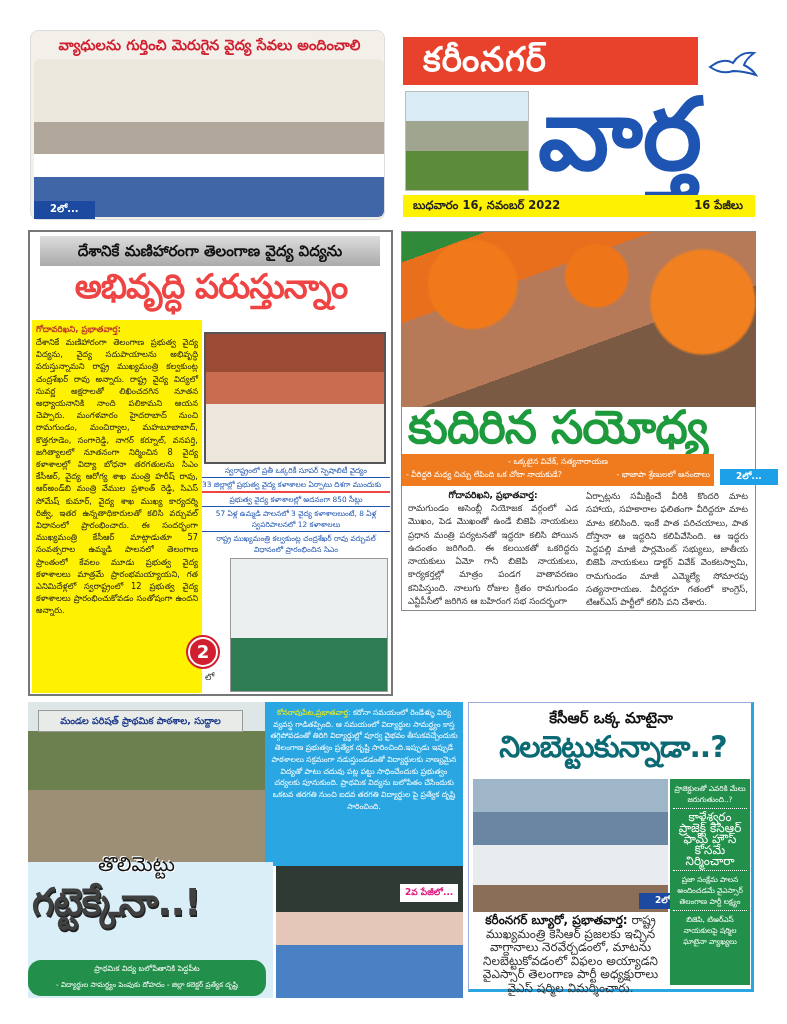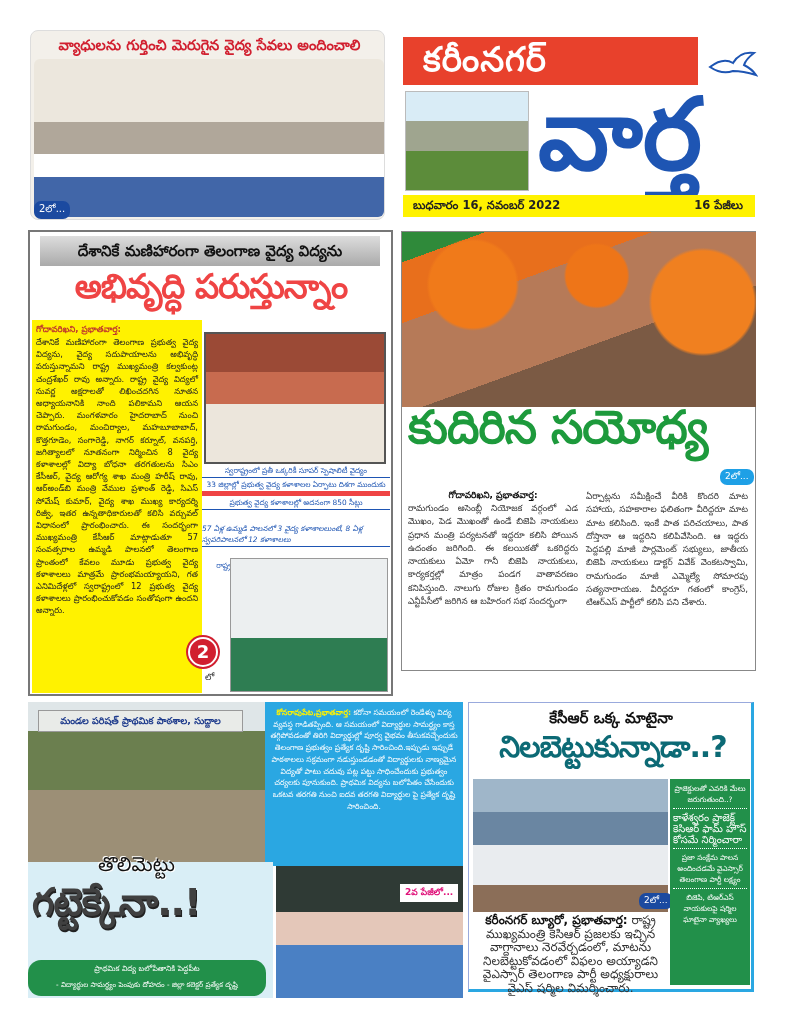--- a/index.html
+++ b/index.html
@@ -12,21 +12,21 @@
       linear-gradient(160deg, #2f8a3a 0 10%, #e86f1c 10% 30%, #b67a58 30% 60%, #7b5a44 60% 100%); }
   .photo-school { background: linear-gradient(180deg, #dfe6e8 0 18%, #6b7f4f 18% 55%, #9c8f76 55% 100%); }
   .photo-class { background: linear-gradient(180deg, #2f3a35 0 35%, #e4c7b9 35% 60%, #4a80c4 60% 100%); }
   .photo-kcr { background: linear-gradient(180deg, #9b4a36 0 30%, #c86b4f 30% 55%, #ece6dc 55% 100%); }
   .photo-event { background: linear-gradient(180deg, #eceff0 0 60%, #2e7d52 60% 100%); }
   .photo-rally { background: linear-gradient(180deg, #9fb6c9 0 25%, #6a86a2 25% 50%, #e9ecef 50% 80%, #8b6e58 80% 100%); }
   .photo-dam { background: linear-gradient(180deg, #d9ecf6 0 30%, #9fa58f 30% 60%, #5c8c3a 60% 100%); }
   .photo-hospital { background: linear-gradient(180deg, #ece7dd 0 40%, #b0a79a 40% 60%, #ffffff 60% 75%, #4166a8 75% 100%); }
   .te { font-family: "DejaVu Sans", sans-serif; }
   .body-text { font-size: 8.6px; line-height: 12.8px; text-align: justify; }
-  .badge2 { background: #1b4aa0; color: #fff; font-size: 10px; font-weight: normal; padding: 2px 5px; border-radius: 7px; }
+  .badge2 { background: #1b4aa0; color: #fff; font-size: 10px; font-weight: bold; padding: 2px 16px; }
 </style>
 </head>
 <body>
 
 <div class="abs" style="left:30px;top:30px;width:355px;height:190px;background:#f3f0ea;border-radius:8px;border:1px solid #ddd;">
   <div class="abs te" style="left:6px;top:6px;width:345px;font-size:14.5px;font-weight:bold;color:#d11f2f;text-align:center;white-space:nowrap;">వ్యాధులను గుర్తించి మెరుగైన వైద్య సేవలు అందించాలి</div>
   <div class="abs photo-hospital" style="left:3px;top:28px;width:350px;height:158px;border-radius:6px;"></div>
   <div class="abs badge2" style="left:3px;top:170px;">2లో...</div>
 </div>
 
@@ -49,49 +49,56 @@
 <div class="abs" style="left:28px;top:230px;width:365px;height:466px;border:2px solid #777;background:#fff;">
   <div class="abs te" style="left:10px;top:4px;width:340px;height:30px;background:linear-gradient(#ddd,#aaa);font-size:15px;font-weight:bold;color:#111;text-align:center;line-height:30px;white-space:nowrap;">దేశానికే మణిహారంగా తెలంగాణ వైద్య విద్యను</div>
   <div class="abs te" style="left:6px;top:34px;width:350px;font-size:34px;font-weight:bold;color:#ef4444;text-align:center;white-space:nowrap;letter-spacing:-1px;">అభివృద్ధి పరుస్తున్నాం</div>
   <div class="abs" style="left:2px;top:88px;width:170px;height:373px;background:#fff200;padding:4px;">
     <div class="te" style="font-size:8.6px;font-weight:bold;color:#c0392b;">గోదావరిఖని, ప్రభాతవార్త:</div>
     <div class="te body-text" style="color:#222;font-size:8.3px;line-height:12.2px;">దేశానికే మణిహారంగా తెలంగాణ ప్రభుత్వ వైద్య విద్యను, వైద్య సదుపాయాలను అభివృద్ధి పరుస్తున్నామని రాష్ట్ర ముఖ్యమంత్రి కల్వకుంట్ల చంద్రశేఖర్ రావు అన్నారు. రాష్ట్ర వైద్య విద్యలో సువర్ణ అక్షరాలతో లిఖించదగిన నూతన అధ్యాయనానికి నాంది పలికామని ఆయన చెప్పారు. మంగళవారం హైదరాబాద్ నుంచి రామగుండం, మంచిర్యాల, మహబూబాబాద్, కొత్తగూడెం, సంగారెడ్డి, నాగర్ కర్నూల్, వనపర్తి, జగిత్యాలలో నూతనంగా నిర్మించిన 8 వైద్య కళాశాలల్లో విద్యా బోధనా తరగతులను సిఎం కేసీఆర్, వైద్య ఆరోగ్య శాఖ మంత్రి హరీష్ రావు, ఆర్‌అండ్‌బి మంత్రి వేముల ప్రశాంత్ రెడ్డి, సిఎస్ సోమేష్ కుమార్, వైద్య శాఖ ముఖ్య కార్యదర్శి రిజ్వీ, ఇతర ఉన్నతాధికారులతో కలిసి వర్చువల్ విధానంలో ప్రారంభించారు. ఈ సందర్భంగా ముఖ్యమంత్రి కేసీఆర్ మాట్లాడుతూ 57 సంవత్సరాల ఉమ్మడి పాలనలో తెలంగాణ ప్రాంతంలో కేవలం మూడు ప్రభుత్వ వైద్య కళాశాలలు మాత్రమే ప్రారంభమయ్యాయని, గత ఎనిమిదేళ్లలో స్వరాష్ట్రంలో 12 ప్రభుత్వ వైద్య కళాశాలలు ప్రారంభించుకోవడం సంతోషంగా ఉందని అన్నారు.</div>
   </div>
   <div class="abs photo-kcr" style="left:174px;top:100px;width:182px;height:132px;border:2px solid #555;"></div>
   <div class="abs" style="left:172px;top:232px;width:188px;">
     <div class="te" style="font-size:7.4px;color:#1e55b3;text-align:center;border-bottom:1px solid #1e55b3;margin:2px 0;">స్వరాష్ట్రంలో ప్రతీ ఒక్కరికీ సూపర్ స్పెషాలిటీ వైద్యం</div>
-    <div class="te" style="font-size:7.4px;color:#1e55b3;text-align:center;border-bottom:5px solid #ef4444;margin:2px 0;white-space:nowrap;">33 జిల్లాల్లో ప్రభుత్వ వైద్య కళాశాలల ఏర్పాటు దిశగా ముందుకు</div>
+    <div class="te" style="font-size:7.4px;color:#1e55b3;border-bottom:2px solid #ef4444;margin:2px 0;white-space:nowrap;">33 జిల్లాల్లో ప్రభుత్వ వైద్య కళాశాలల ఏర్పాటు దిశగా ముందుకు</div>
     <div class="te" style="font-size:7.4px;color:#1e55b3;text-align:center;border-bottom:1px solid #1e55b3;margin:2px 0;">ప్రభుత్వ వైద్య కళాశాలల్లో అదనంగా 850 సీట్లు</div>
-    <div class="te" style="font-size:7.4px;color:#1e55b3;text-align:left;border-bottom:1px solid #1e55b3;margin:14px 0;font-style:italic;">57 ఏళ్ల ఉమ్మడి పాలనలో 3 వైద్య కళాశాలలుంటే, 8 ఏళ్ల స్వపరిపాలనలో 12 కళాశాలలు</div>
+    <div class="te" style="font-size:7.4px;color:#1e55b3;text-align:center;border-bottom:1px solid #1e55b3;margin:2px 0;">57 ఏళ్ల ఉమ్మడి పాలనలో 3 వైద్య కళాశాలలుంటే, 8 ఏళ్ల స్వపరిపాలనలో 12 కళాశాలలు</div>
     <div class="te" style="font-size:7.4px;color:#1e55b3;text-align:center;margin:2px 0;">రాష్ట్ర ముఖ్యమంత్రి కల్వకుంట్ల చంద్రశేఖర్ రావు వర్చువల్ విధానంలో ప్రారంభించిన సిఎం</div>
   </div>
   <div class="abs photo-event" style="left:200px;top:326px;width:158px;height:134px;border:1px solid #999;"></div>
   <div class="abs" style="left:158px;top:405px;width:30px;height:30px;background:#d11f2f;border-radius:50%;border:2px solid #fff;box-shadow:0 0 0 2px #d11f2f;color:#fff;font-weight:bold;font-size:18px;text-align:center;line-height:26px;">
     <span>2</span>
   </div>
   <span class="abs te" style="left:175px;top:440px;font-size:9px;color:#333;">లో</span>
 </div>
 
-<div class="abs" style="left:401px;top:231px;width:355px;height:440px;border:1px solid #888;background:#fff;">
+<div class="abs" style="left:401px;top:231px;width:355px;height:380px;border:1px solid #888;background:#fff;">
   <div class="abs photo-bjp" style="left:0;top:0;width:354px;height:175px;"></div>
   <div class="abs te" style="left:6px;top:168px;font-size:46px;font-weight:bold;color:#1d9a3c;white-space:nowrap;letter-spacing:-1px;">కుదిరిన సయోధ్య</div>
+  <div class="abs" style="left:0;top:222px;width:312px;height:32px;background:#f07b1f;">
+    <div class="te" style="font-size:7.8px;color:#fff;text-align:center;margin-top:3px;">- ఒక్కటైన వివేక్, సత్యనారాయణ</div>
+    <div class="te" style="font-size:7.8px;color:#fff;display:flex;justify-content:space-between;padding:2px 4px;">
+      <span>- వీరిద్దరి మధ్య చిచ్చు లేపింది ఒక చోటా నాయకుడే?</span>
+      <span>- భాజాపా శ్రేణులలో ఆనందాలు</span>
+    </div>
+  </div>
   <div class="abs badge2" style="left:318px;top:237px;background:#1ea0e6;font-size:9px;">2లో...</div>
   <div class="abs" style="left:6px;top:258px;width:170px;">
     <div class="te" style="font-size:9px;font-weight:bold;text-align:center;color:#111;">గోదావరిఖని, ప్రభాతవార్త:</div>
     <div class="te body-text" style="color:#333;font-size:8.8px;line-height:13.3px;">రామగుండం అసెంబ్లీ నియోజక వర్గంలో ఎడ మొఖం, పెడ మొఖంతో ఉండే బిజెపి నాయకులు ప్రధాన మంత్రి పర్యటనతో ఇద్దరూ కలిసి పోయిన ఉదంతం జరిగింది. ఈ కలయికతో ఒకరిద్దరు నాయకులు ఏమో గానీ బిజెపి నాయకులు, కార్యకర్తల్లో మాత్రం పండగ వాతావరణం కనిపిస్తుంది. నాలుగు రోజుల క్రితం రామగుండం ఎన్టీపీసీలో జరిగిన ఆ బహిరంగ సభ సందర్భంగా</div>
   </div>
   <div class="abs te body-text" style="left:184px;top:258px;width:162px;color:#333;font-size:8.8px;line-height:13.3px;">ఏర్పాట్లను సమీక్షించే వీరికి కొందరి మాట సహాయ, సహకారాల ఫలితంగా వీరిద్దరూ మాట మాట కలిసింది. ఇంకే పాత పరిచయాలు, పాత దోస్తానా ఆ ఇద్దరిని కలిపివేసింది. ఆ ఇద్దరు పెద్దపల్లి మాజీ పార్లమెంట్ సభ్యులు, జాతీయ బిజెపి నాయకులు డాక్టర్ వివేక్ వెంకటస్వామి, రామగుండం మాజీ ఎమ్మెల్యే సోమారపు సత్యనారాయణ. వీరిద్దరూ గతంలో కాంగ్రెస్, టిఆర్ఎస్ పార్టీలో కలిసి పని చేశారు.</div>
 </div>
 
 <div class="abs" style="left:28px;top:702px;width:437px;height:296px;">
   <div class="abs photo-school" style="left:0;top:0;width:245px;height:160px;"></div>
   <div class="abs te" style="left:10px;top:8px;width:205px;height:22px;background:#e9ebe8;border:1px solid #999;font-size:9.5px;font-weight:bold;color:#1e3b8c;text-align:center;line-height:20px;white-space:nowrap;">మండల పరిషత్ ప్రాథమిక పాఠశాల, సుద్దాల</div>
   <div class="abs" style="left:237px;top:0;width:198px;height:164px;background:#2aa7e2;padding:5px 4px;">
     <div class="te" style="font-size:7.6px;line-height:11.7px;color:#fff;text-align:center;">
-      <span style="color:#fff200;font-weight:bold;">కోనరావుపేట,ప్రభాతవార్త:</span>
+      <span style="color:#fff200;font-weight:normal;">కోనరావుపేట,ప్రభాతవార్త:</span>
       <span>కరోనా సమయంలో రెండేళ్ళు విద్య వ్యవస్థ గాడితప్పింది. ఆ సమయంలో విద్యార్థుల సామర్థ్యం కాస్త తగ్గిపోవడంతో తిరిగి విద్యార్థుల్లో పూర్వ వైభవం తీసుకవచ్చేందుకు తెలంగాణ ప్రభుత్వం ప్రత్యేక దృష్టి సారించింది.ఇప్పుడు ఇప్పుడే పాఠశాలలు సక్రమంగా నడుస్తుండడంతో విద్యార్థులకు నాణ్యమైన విద్యతో పాటు చదువు పట్ల పట్టు సాధించేందుకు ప్రభుత్వం చర్యలకు పూనుకుంది. ప్రాథమిక విద్యను బలోపేతం చేసేందుకు ఒకటవ తరగతి నుంచి ఐదవ తరగతి విద్యార్థుల పై ప్రత్యేక దృష్టి సారించింది.</span>
     </div>
   </div>
   <div class="abs" style="left:0;top:160px;width:245px;height:136px;background:#d9eef6;"></div>
   <div class="abs te" style="left:70px;top:150px;font-size:20px;font-weight:normal;color:#111;text-shadow:1px 1px 0 #fff,-1px -1px 0 #fff;">తొలిమెట్టు</div>
   <div class="abs te" style="left:4px;top:178px;font-size:38px;font-weight:bold;color:#404040;white-space:nowrap;letter-spacing:-1px;text-shadow:1px 2px 0 #222;">గట్టెక్కేనా..!</div>
   <div class="abs photo-class" style="left:248px;top:164px;width:187px;height:132px;"></div>
   <div class="abs te" style="left:372px;top:182px;background:#fff;color:#e0137a;font-weight:bold;font-size:9px;padding:3px 5px;">2వ పేజీలో...</div>
   <div class="abs" style="left:0;top:258px;width:238px;height:36px;background:#22904a;border-radius:13px;">
     <div class="te" style="font-size:7.6px;color:#fff;text-align:center;margin-top:4px;">ప్రాథమిక విద్య బలోపేతానికి పెద్దపీట</div>
@@ -99,21 +106,21 @@
   </div>
 </div>
 
 <div class="abs" style="left:468px;top:702px;width:286px;height:290px;border:1px solid #9ad;border-right:3px solid #2aa7e2;border-bottom:3px solid #2aa7e2;background:#fff;">
   <div class="abs te" style="left:0;top:6px;width:284px;font-size:15px;font-weight:bold;color:#111;text-align:center;">కేసీఆర్ ఒక్క మాటైనా</div>
   <div class="abs te" style="left:2px;top:26px;width:284px;font-size:30px;font-weight:bold;color:#0c6a75;text-align:center;white-space:nowrap;letter-spacing:-1px;">నిలబెట్టుకున్నాడా..?</div>
   <div class="abs photo-rally" style="left:4px;top:76px;width:195px;height:133px;"></div>
   <div class="abs badge2" style="left:170px;top:190px;font-size:9px;">2లో...</div>
   <div class="abs" style="left:201px;top:76px;width:80px;height:206px;background:#22904a;padding:4px 3px;">
     <div class="te" style="font-size:7.4px;line-height:11px;color:#fff;text-align:center;padding-bottom:3px;border-bottom:1px dotted #fff;">ప్రాజెక్టులతో ఎవరికి మేలు జరుగుతుంది..?</div>
-    <div class="te" style="font-size:10px;line-height:11px;color:#fff;padding:3px 0;border-bottom:1px dotted #fff;">కాళేశ్వరం ప్రాజెక్ట్ కెసిఆర్ ఫామ్ హౌస్ కోసమే నిర్మించారా</div>
+    <div class="te" style="font-size:12px;line-height:11px;color:#fff;text-align:center;padding:3px 0;border-bottom:1px dotted #fff;">కాళేశ్వరం ప్రాజెక్ట్ కెసిఆర్ ఫామ్ హౌస్ కోసమే నిర్మించారా</div>
     <div class="te" style="font-size:7.4px;line-height:11px;color:#fff;text-align:center;padding:3px 0;border-bottom:1px dotted #fff;">ప్రజా సంక్షేమ పాలన అందించడమే వైఎస్సార్ తెలంగాణ పార్టీ లక్ష్యం</div>
     <div class="te" style="font-size:7.4px;line-height:11px;color:#fff;text-align:center;padding-top:3px;">బిజెపి, టిఆర్ఎస్ నాయకులపై షర్మిల ఘాటైనా వ్యాఖ్యలు</div>
   </div>
   <div class="abs te" style="left:4px;top:211px;width:195px;font-size:12px;line-height:13.5px;color:#333;text-align:center;">
     <span style="font-weight:bold;color:#111;">కరీంనగర్ బ్యూరో, ప్రభాతవార్త:</span>
     <span>రాష్ట్ర ముఖ్యమంత్రి కెసిఆర్ ప్రజలకు ఇచ్చిన వాగ్దానాలు నెరవేర్చడంలో, మాటను నిలబెట్టుకోవడంలో విఫలం అయ్యాడని వైఎస్సార్ తెలంగాణ పార్టీ అధ్యక్షురాలు వైఎస్ షర్మిల విమర్శించారు.</span>
   </div>
 </div>
 
 </body></html>

